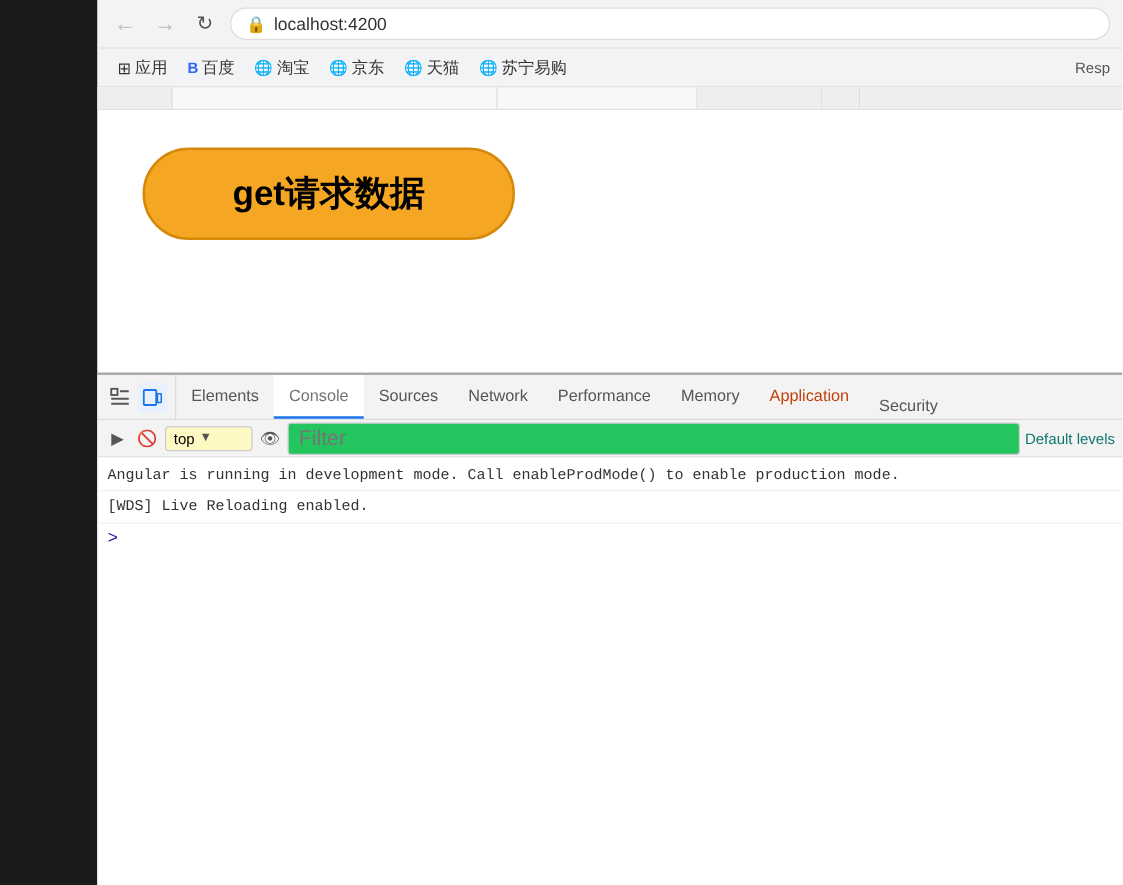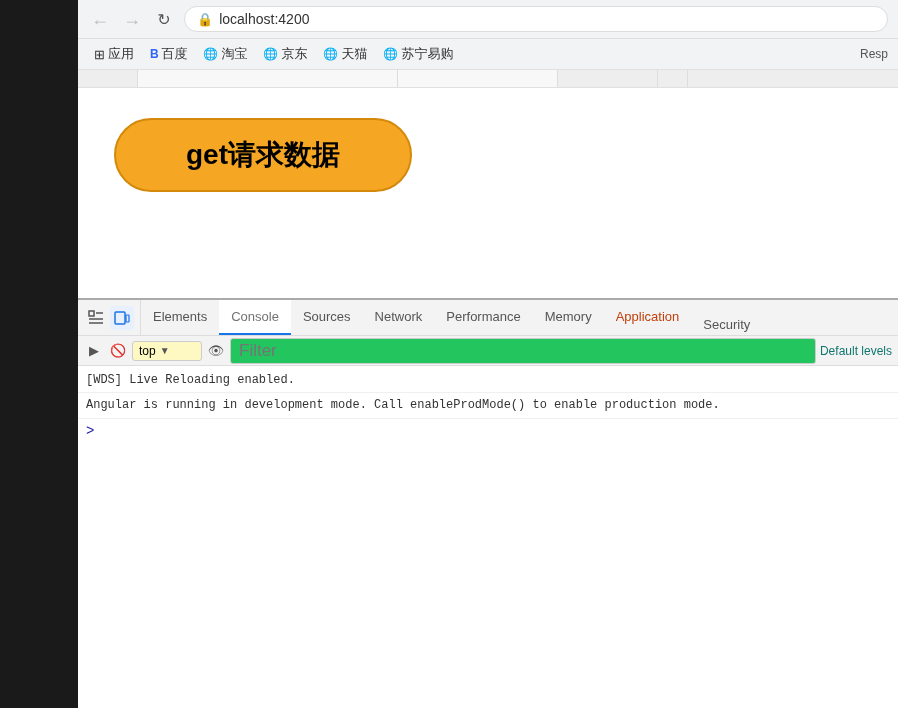--- a/index.html
+++ b/index.html
@@ -108,22 +108,22 @@
         </div>
 
         <div style="width:20px;height:20px;display:flex;align-items:center;justify-content:center;cursor:pointer;color:#555;font-size:13px;border-radius:3px;">👁</div>
 
         <input type="text" placeholder="Filter" style="flex: 1 1 0%; border: 1px solid rgb(204, 204, 204); border-radius: 3px; padding: 2px 8px; font-size: 17px; background: #22c55e; outline: none;">
 
         <span style="font-size:12px;color:#0f766e;white-space:nowrap;">Default levels</span>
       </div>
 
       <div style="background:#fff;flex:1;overflow-y:auto;font-family:'Courier New',monospace;font-size:12px;color:#333;padding:2px 0;">
+        <div style="padding:2px 8px;line-height:1.7;border-bottom:1px solid #f0f0f0;white-space:pre;">Angular is running in development mode. Call enableProdMode() to enable production mode.</div>
         <div style="padding:2px 8px;line-height:1.7;border-bottom:1px solid #f0f0f0;white-space:pre;">[WDS] Live Reloading enabled.</div>
-        <div style="padding:2px 8px;line-height:1.7;border-bottom:1px solid #f0f0f0;white-space:pre;">Angular is running in development mode. Call enableProdMode() to enable production mode.</div>
         <div style="padding:4px 8px;color:#1a1aa6;font-size:14px;cursor:text;">
           <span>&gt;</span>
         </div>
       </div>
 
     </div>
   </div>
 </div>
 
 </body></html>

